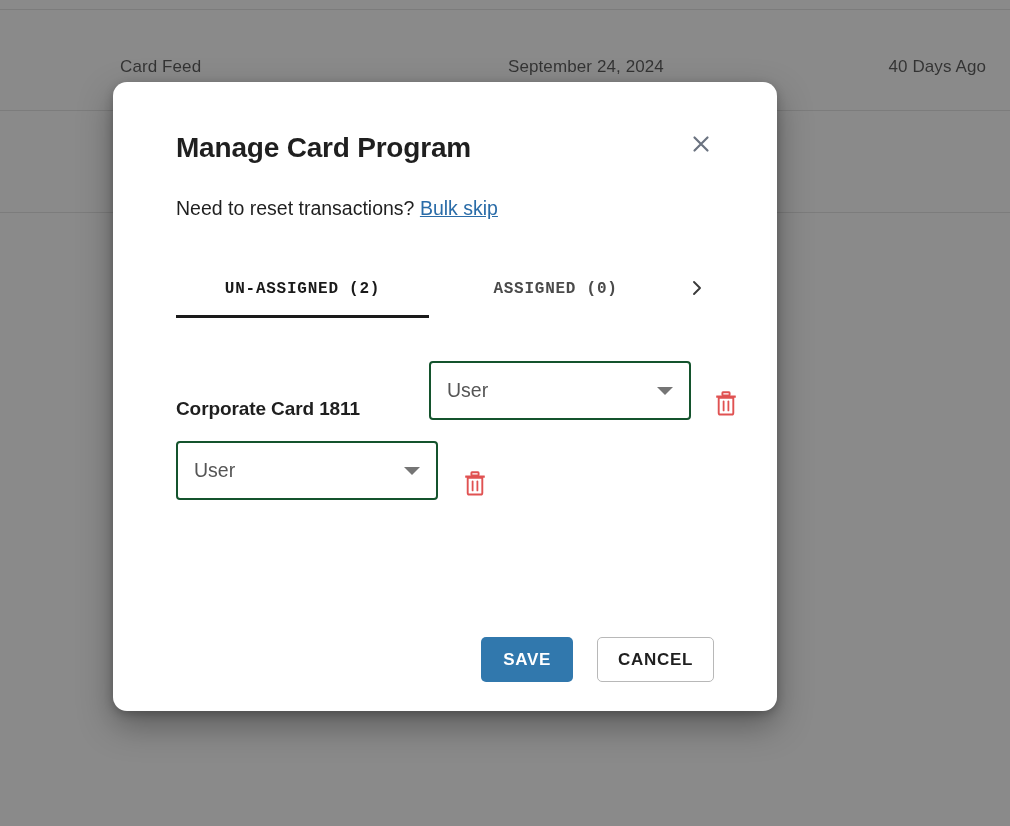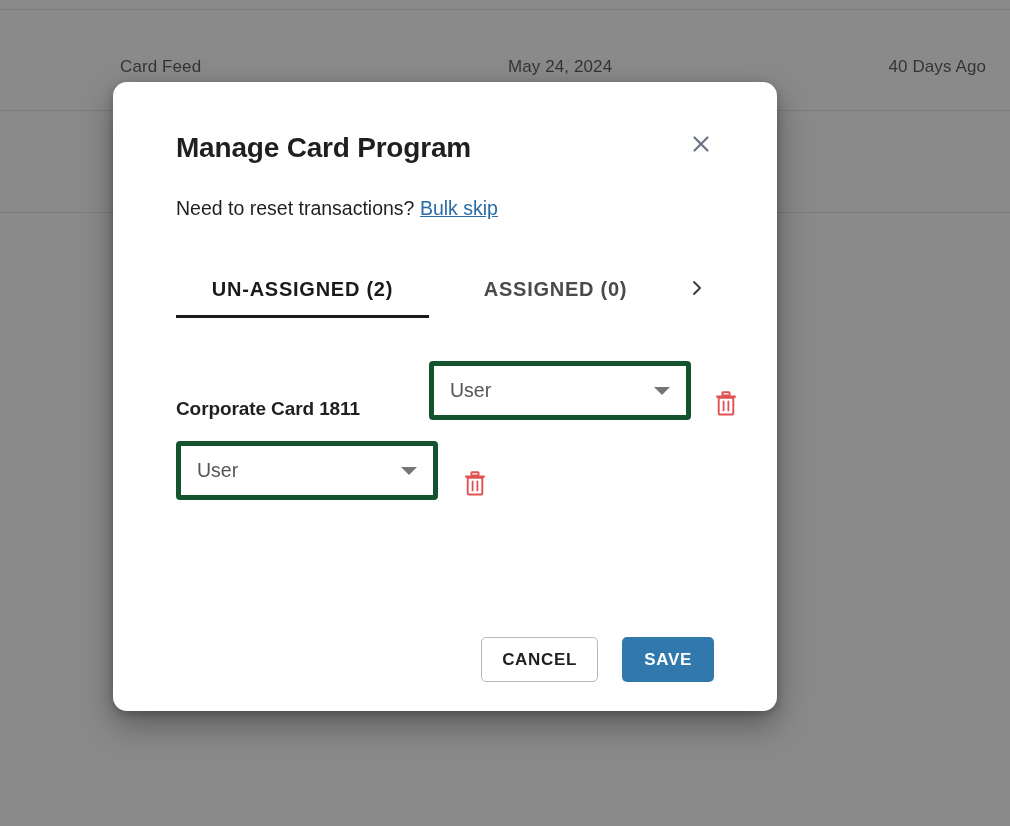--- a/index.html
+++ b/index.html
@@ -144,28 +144,28 @@
   }
 
   .tab {
     position: relative;
     flex: 0 0 auto;
     width: 253px;
     height: 58px;
     display: flex;
     align-items: center;
     justify-content: center;
-    font-size: 20px;
+    font-size: 16px;
     font-weight: bold;
     letter-spacing: 0.75px;
     color: #4a4a4a;
     background: transparent;
     border: none;
     cursor: pointer;
-    font-family: Liberation Sans, sans-serif;
+    font-family: Liberation Mono, monospace;
     white-space: nowrap;
     padding: 0;
   }
   .tab.active { color: #1a1a1a; }
   .tab.active::after {
     content: "";
     position: absolute;
     left: 0; right: 0; bottom: 0;
     height: 3px;
     background: #1a1a1a;
@@ -204,21 +204,21 @@
     font-weight: bold;
     color: #1f1f1f;
     letter-spacing: -0.1px;
   }
 
   .card-select {
     position: relative;
     width: 262px;
     height: 59px;
     flex: 0 0 262px;
-    border: 5px solid #14532d;
+    border: 2px solid #14532d;
     border-radius: 4px;
     background: #ffffff;
     display: flex;
     align-items: center;
     padding: 0 16px;
     cursor: pointer;
   }
   .card-select-value {
     font-size: 19.5px;
     color: #555555;
@@ -292,21 +292,21 @@
 
 <div id="app-root">
 
   <div id="page-background">
     <div class="bg-rule r1"></div>
     <div class="bg-rule r2"></div>
     <div class="bg-rule r3"></div>
 
     <div class="bg-row">
       <span class="bg-cell-feed">Card Feed</span>
-      <span class="bg-cell-date">May 24, 2024</span>
+      <span class="bg-cell-date">September 24, 2024</span>
       <span class="bg-cell-age">40 Days Ago</span>
     </div>
   </div>
 
   <div id="scrim"></div>
 
   <div id="modal">
 
     <div class="modal-header">
       <h1 id="modal-title">Manage Card Program</h1>
@@ -378,18 +378,18 @@
               <line x1="8.6" y1="10.4" x2="8.6" y2="19.4" stroke="#e05252" stroke-width="1.8" stroke-linecap="round"></line>
               <line x1="13.4" y1="10.4" x2="13.4" y2="19.4" stroke="#e05252" stroke-width="1.8" stroke-linecap="round"></line>
             </svg>
           </span>
         </button>
       </div>
 
     </div>
 
     <div id="modal-footer">
+      <button id="save-button">SAVE</button>
       <button id="cancel-button">CANCEL</button>
-      <button id="save-button">SAVE</button>
     </div>
 
   </div>
 </div>
 
 </body></html>

